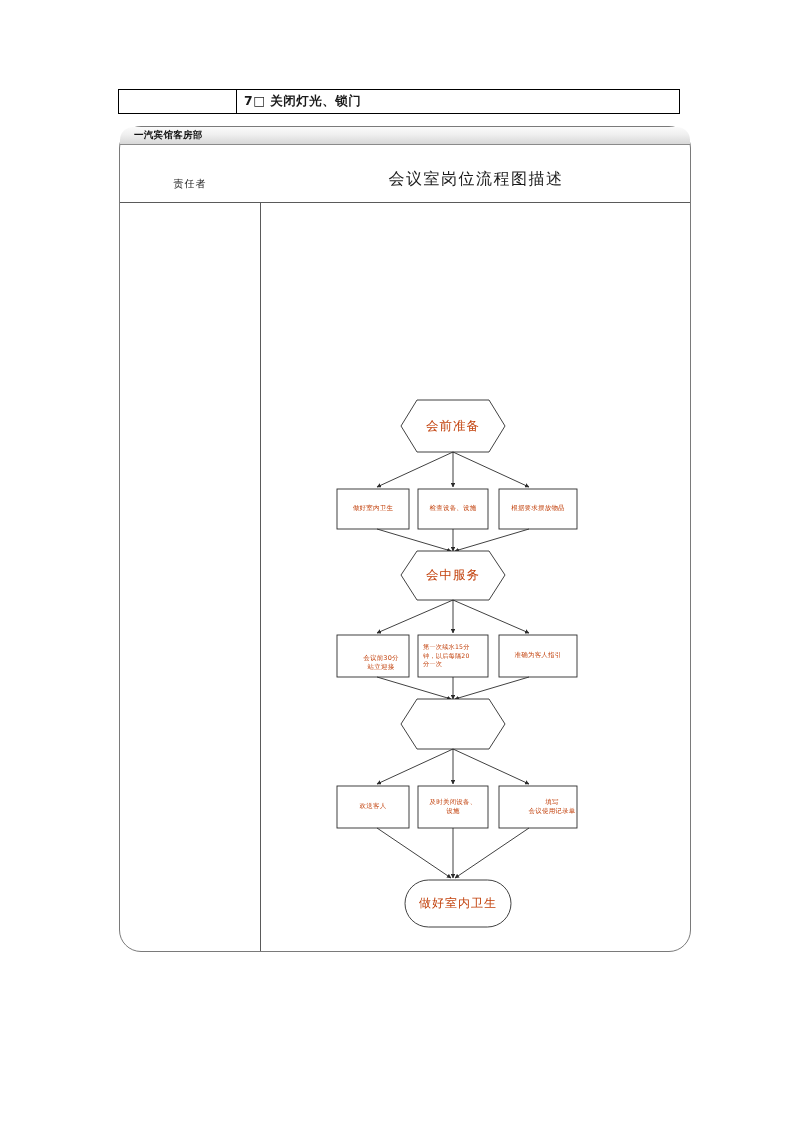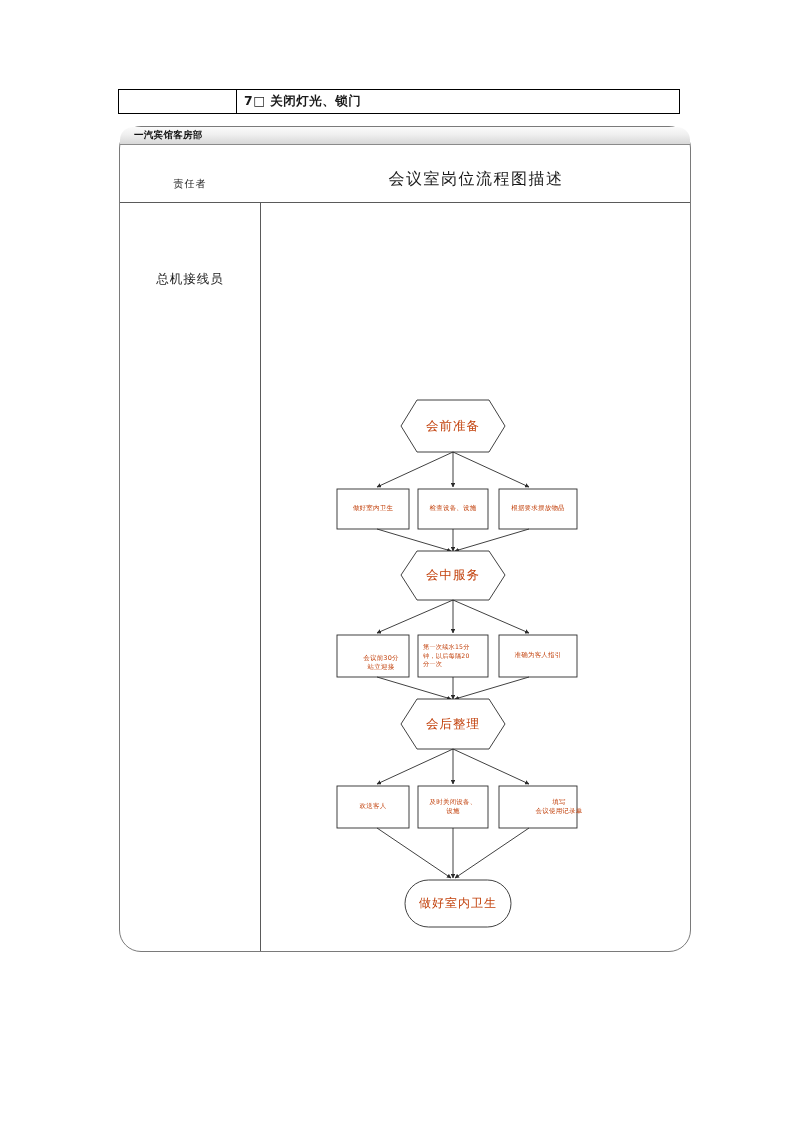--- a/index.html
+++ b/index.html
@@ -178,21 +178,20 @@
     <span class="tab-label">一汽宾馆客房部</span>
   </div>
 
   <div id="header-band">
     <div class="resp-label">责任者</div>
     <div class="doc-title">会议室岗位流程图描述</div>
   </div>
 
   <div id="body-area">
     <div id="col-divider"></div>
-    <div id="resp-person">总机接线员</div>
 
     <div id="flow-canvas">
       <svg width="430" height="748" viewBox="0 0 430 748" xmlns="http://www.w3.org/2000/svg">
         <defs>
           <marker id="arrow" viewBox="0 0 10 10" refX="9" refY="5" markerWidth="5" markerHeight="5" orient="auto-start-reverse">
             <path d="M 0 0 L 10 5 L 0 10 z" fill="#2b2b2b"></path>
           </marker>
         </defs>
 
         <g stroke="#2b2b2b" stroke-width="0.9" fill="none">
@@ -251,24 +250,23 @@
 
       <div class="node-text stage-text" style="left:140px; top:348px; width:104px; height:49px;">会中服务</div>
 
       <div class="node-text task-text" style="left:84px; top:432px; width:72px; height:42px; white-space:pre-line;margin-top:7px;">会议前30分
 站立迎接</div>
       <div class="node-text task-text task-text-sm" style="left:159px; top:432px; width:68px; height:42px; white-space:pre-line; padding-left:3px;">第一次续水15分
 钟，以后每隔20
 分一次</div>
       <div class="node-text task-text" style="left:238px; top:432px; width:78px; height:42px;">准确为客人指引</div>
 
-      <div class="node-text stage-text" style="left:140px; top:496px; width:104px; height:50px;">会后整理</div>
 
       <div class="node-text task-text" style="left:76px; top:583px; width:72px; height:42px;">欢送客人</div>
       <div class="node-text task-text" style="left:157px; top:583px; width:70px; height:42px; white-space:pre-line;">及时关闭设备、
 设施</div>
-      <div class="node-text task-text" style="left:255px; top:583px; width:86px; height:42px; white-space:pre-line;">填写
+      <div class="node-text task-text" style="left:248px; top:583px; width:86px; height:42px; white-space:pre-line;">填写
 会议使用记录单</div>
 
       <div class="node-text end-text" style="left:144px; top:677px; width:106px; height:47px;">做好室内卫生</div>
     </div>
   </div>
 </div>
 
 </body></html>

